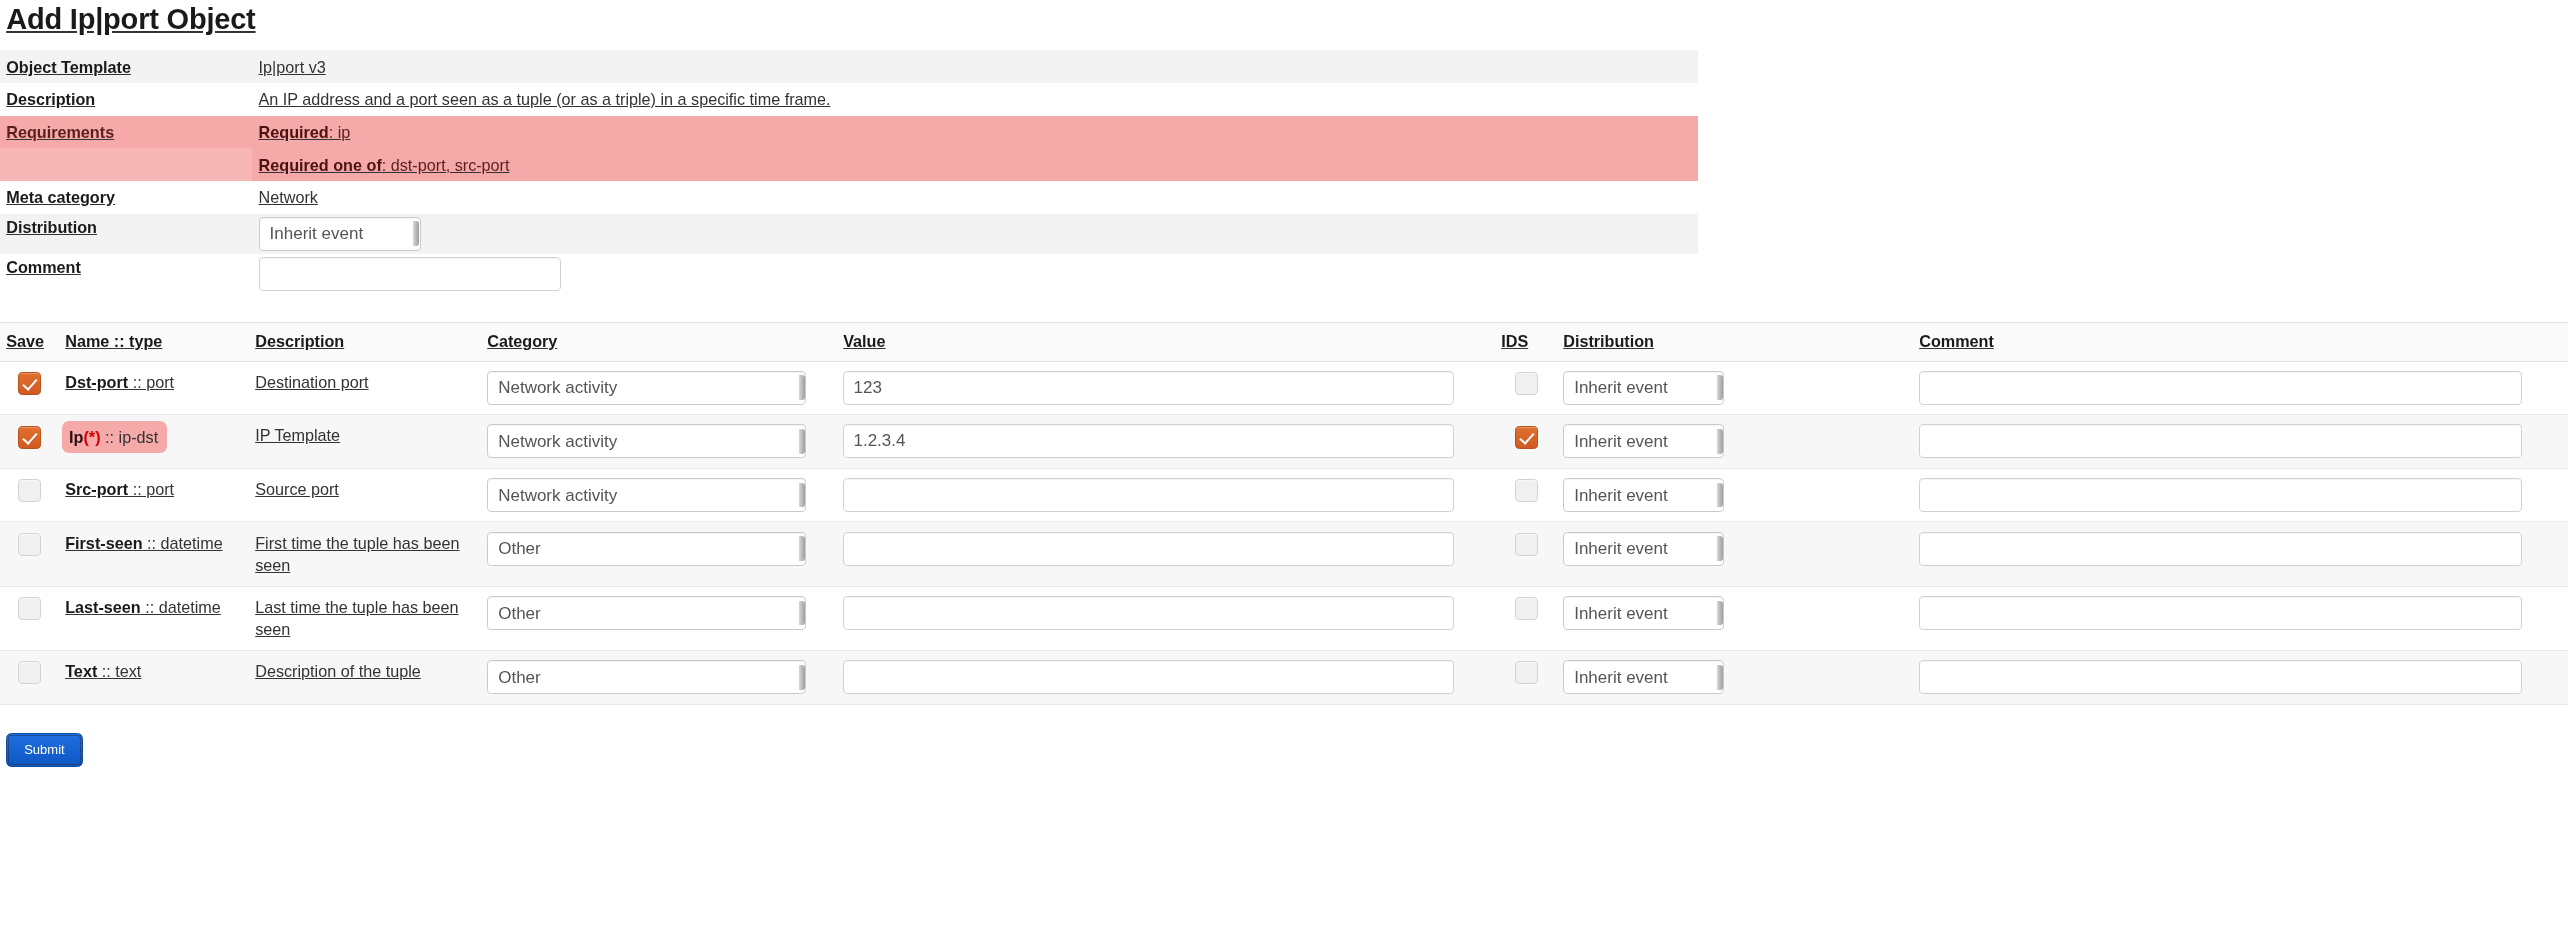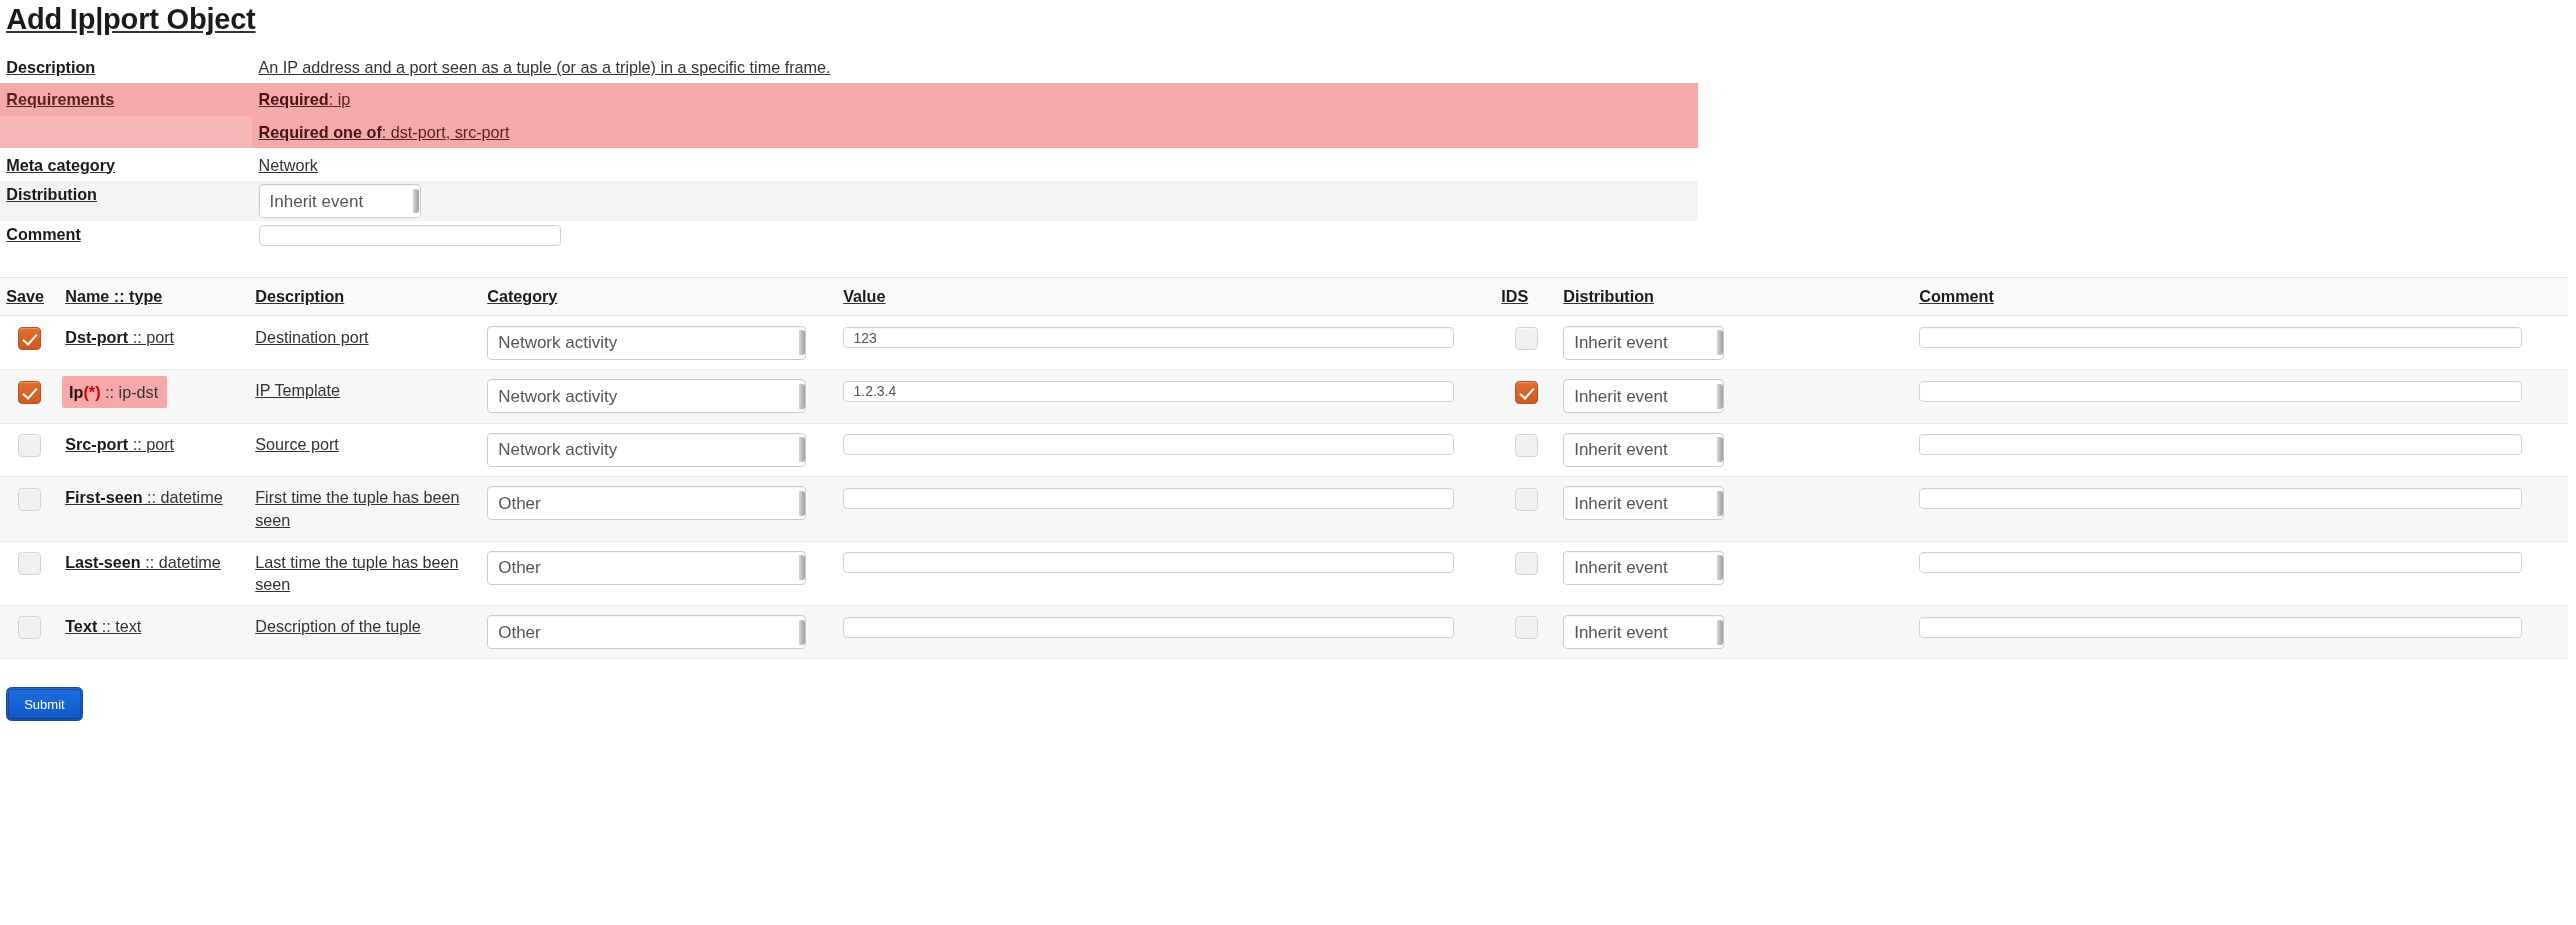--- a/index.html
+++ b/index.html
@@ -101,23 +101,23 @@
     border-radius: 0 3.1px 3.1px 0;
     pointer-events: none;
   }
   .txt {
     box-sizing: border-box;
     border: 0.8px solid #d0d0d0;
     border-radius: 4.6px;
     background: #ffffff;
     color: #555555;
     font-family: "Liberation Sans", sans-serif;
-    font-size: 14px;
+    font-size: 17px;
     padding: 4.6px 9.3px;
-    height: 21px;
+    height: 34px;
     box-shadow: 0 0.8px 0.8px rgba(0,0,0,0.05) inset;
     outline: none;
   }
   .txt::placeholder { color: #9b9b9b; }
 
   .dist-select-top { width: 162px; }
   .comment-input-top { width: 302px; }
 
   
   .attr-table {
@@ -159,21 +159,21 @@
 
   .cell-center { text-align: center; }
 
   .name-cell b { color: #1a1a1a; font-weight: bold; }
   .name-cell .type { color: #333333; font-weight: normal; }
   .name-pill {
     display: inline-block;
     background: #f5a9a9;
     padding: 4.6px 8.5px 4.6px 7px;
     margin: -3.1px 0 0 -3.1px;
-    border-radius: 2px;
+    border-radius: 7px;
   }
   .name-pill b { color: #2b0e0e; }
   .star { color: #d30000; font-weight: bold; }
 
   
   .cb {
     display: inline-block;
     width: 23px;
     height: 23px;
     border-radius: 4.6px;
@@ -228,20 +228,24 @@
 </style>
 </head>
 <body>
 
 <div class="page">
 
   <h1 class="page-title">Add Ip|port Object</h1>
 
   <table class="info-table">
     <tbody>
+      <tr class="striped">
+        <td class="label">Object Template</td>
+        <td class="value">Ip|port v3</td>
+      </tr>
       <tr>
         <td class="label">Description</td>
         <td class="value">An IP address and a port seen as a tuple (or as a triple) in a specific time frame.</td>
       </tr>
       <tr class="req-row">
         <td class="label">Requirements</td>
         <td class="value">
           <b>Required</b><span>: ip</span>
         </td>
       </tr>

